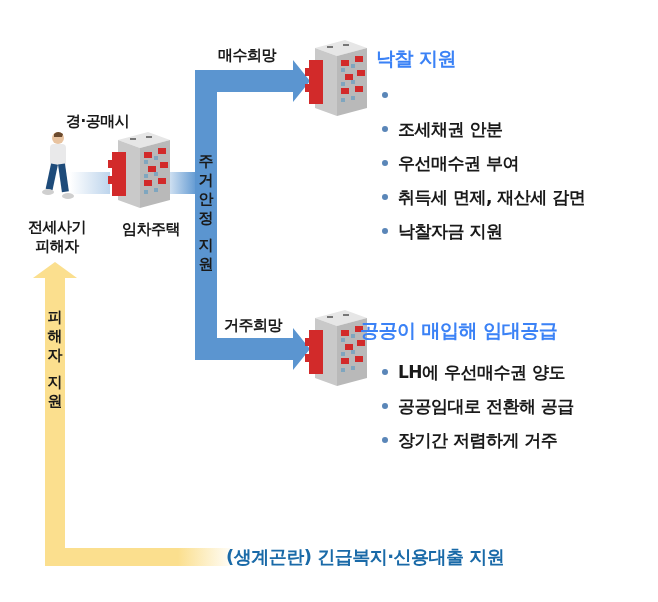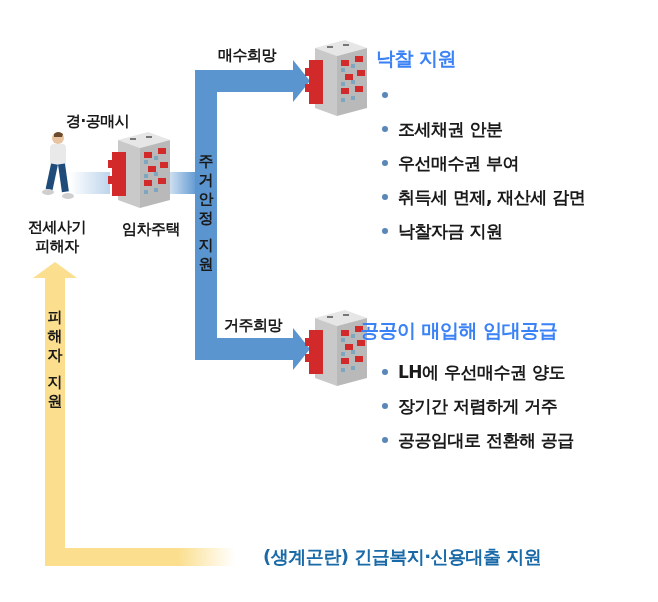--- a/index.html
+++ b/index.html
@@ -183,17 +183,17 @@
   <li><span class="dot"></span></li>
   <li><span class="dot"></span><span>조세채권 안분</span></li>
   <li><span class="dot"></span><span>우선매수권 부여</span></li>
   <li><span class="dot"></span><span>취득세 면제, 재산세 감면</span></li>
   <li><span class="dot"></span><span>낙찰자금 지원</span></li>
 </ul>
 
 <div class="abs title-blue" style="left:360px;top:318px;">공공이 매입해 임대공급</div>
 <ul class="abs bullets" style="left:380px;top:355px;">
   <li><span class="dot"></span><span>LH에 우선매수권 양도</span></li>
+  <li><span class="dot"></span><span>공공임대로 전환해 공급</span></li>
   <li><span class="dot"></span><span>장기간 저렴하게 거주</span></li>
-  <li><span class="dot"></span><span>공공임대로 전환해 공급</span></li>
 </ul>
 
-<div class="abs bottom-text" style="left:226px;top:545px;margin-left:37px;">(생계곤란) 긴급복지·신용대출 지원</div>
+<div class="abs bottom-text" style="left:226px;top:545px;">(생계곤란) 긴급복지·신용대출 지원</div>
 
 </body></html>

